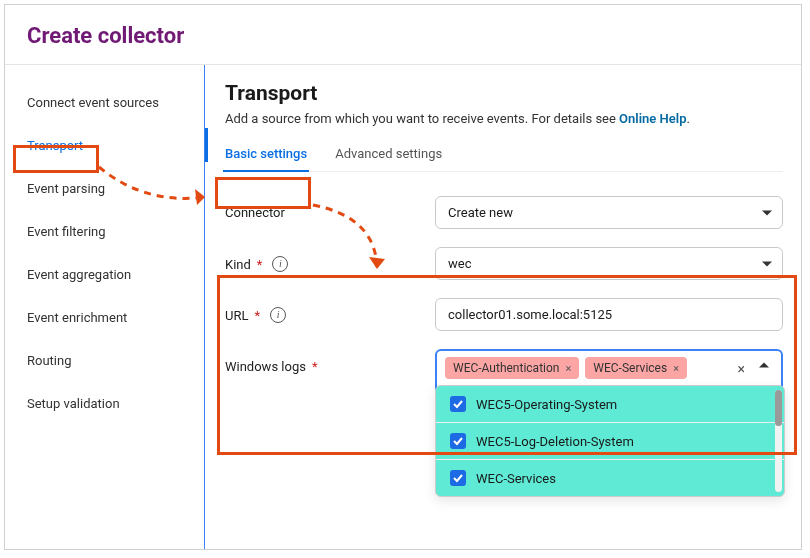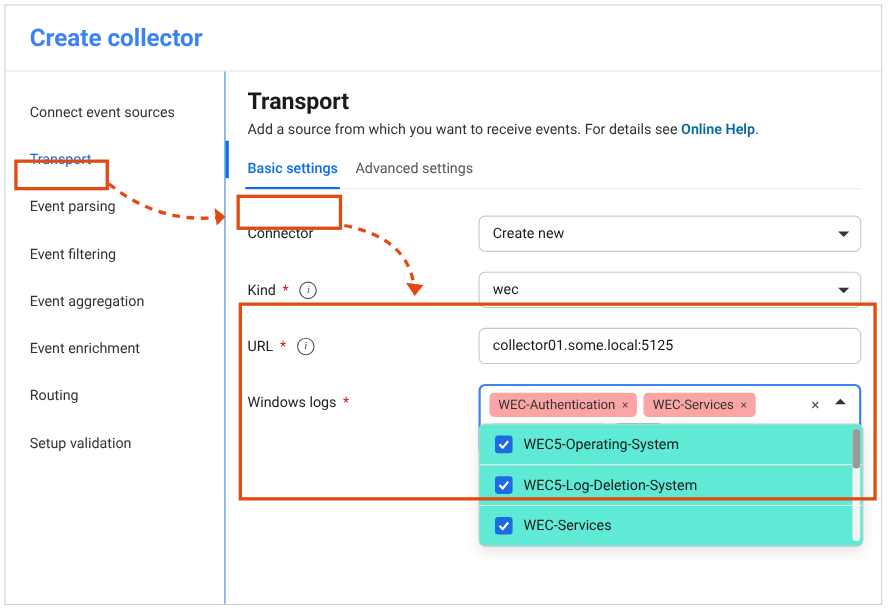--- a/index.html
+++ b/index.html
@@ -18,21 +18,21 @@
     border: 1px solid #d0d0d0;
     width: 798px; height: 546px;
     margin: 4px;
     position: relative;
     background: #fff;
   }
   .page-title {
     font-size: 22px;
     font-weight: 700;
     padding: 18px 0 16px 22px;
-    color: #3b82f6;
+    color: #701a75;
   }
   .divider { border-top: 1px solid #e4e4e4; }
   .content { display: flex; height: calc(100% - 60px); }
   .sidebar {
     width: 200px;
     padding-top: 16px;
     border-right: 1px solid #3b82f6;
   }
   .sidebar-item {
     padding: 14px 0 14px 22px;
@@ -53,21 +53,21 @@
     margin-bottom: 6px;
   }
   .section-desc {
     font-size: 13px;
     color: #333;
     margin-bottom: 20px;
   }
   .section-desc a { color: #0369a1; font-weight: 600; text-decoration: none; }
   .tabs {
     display: flex;
-    gap: 16px;
+    gap: 28px;
     border-bottom: 1px solid #eee;
     margin-bottom: 24px;
     position: relative;
   }
   .tab {
     padding: 0 0 10px 0;
     font-size: 13px;
     color: #555;
     cursor: pointer;
     position: relative;

